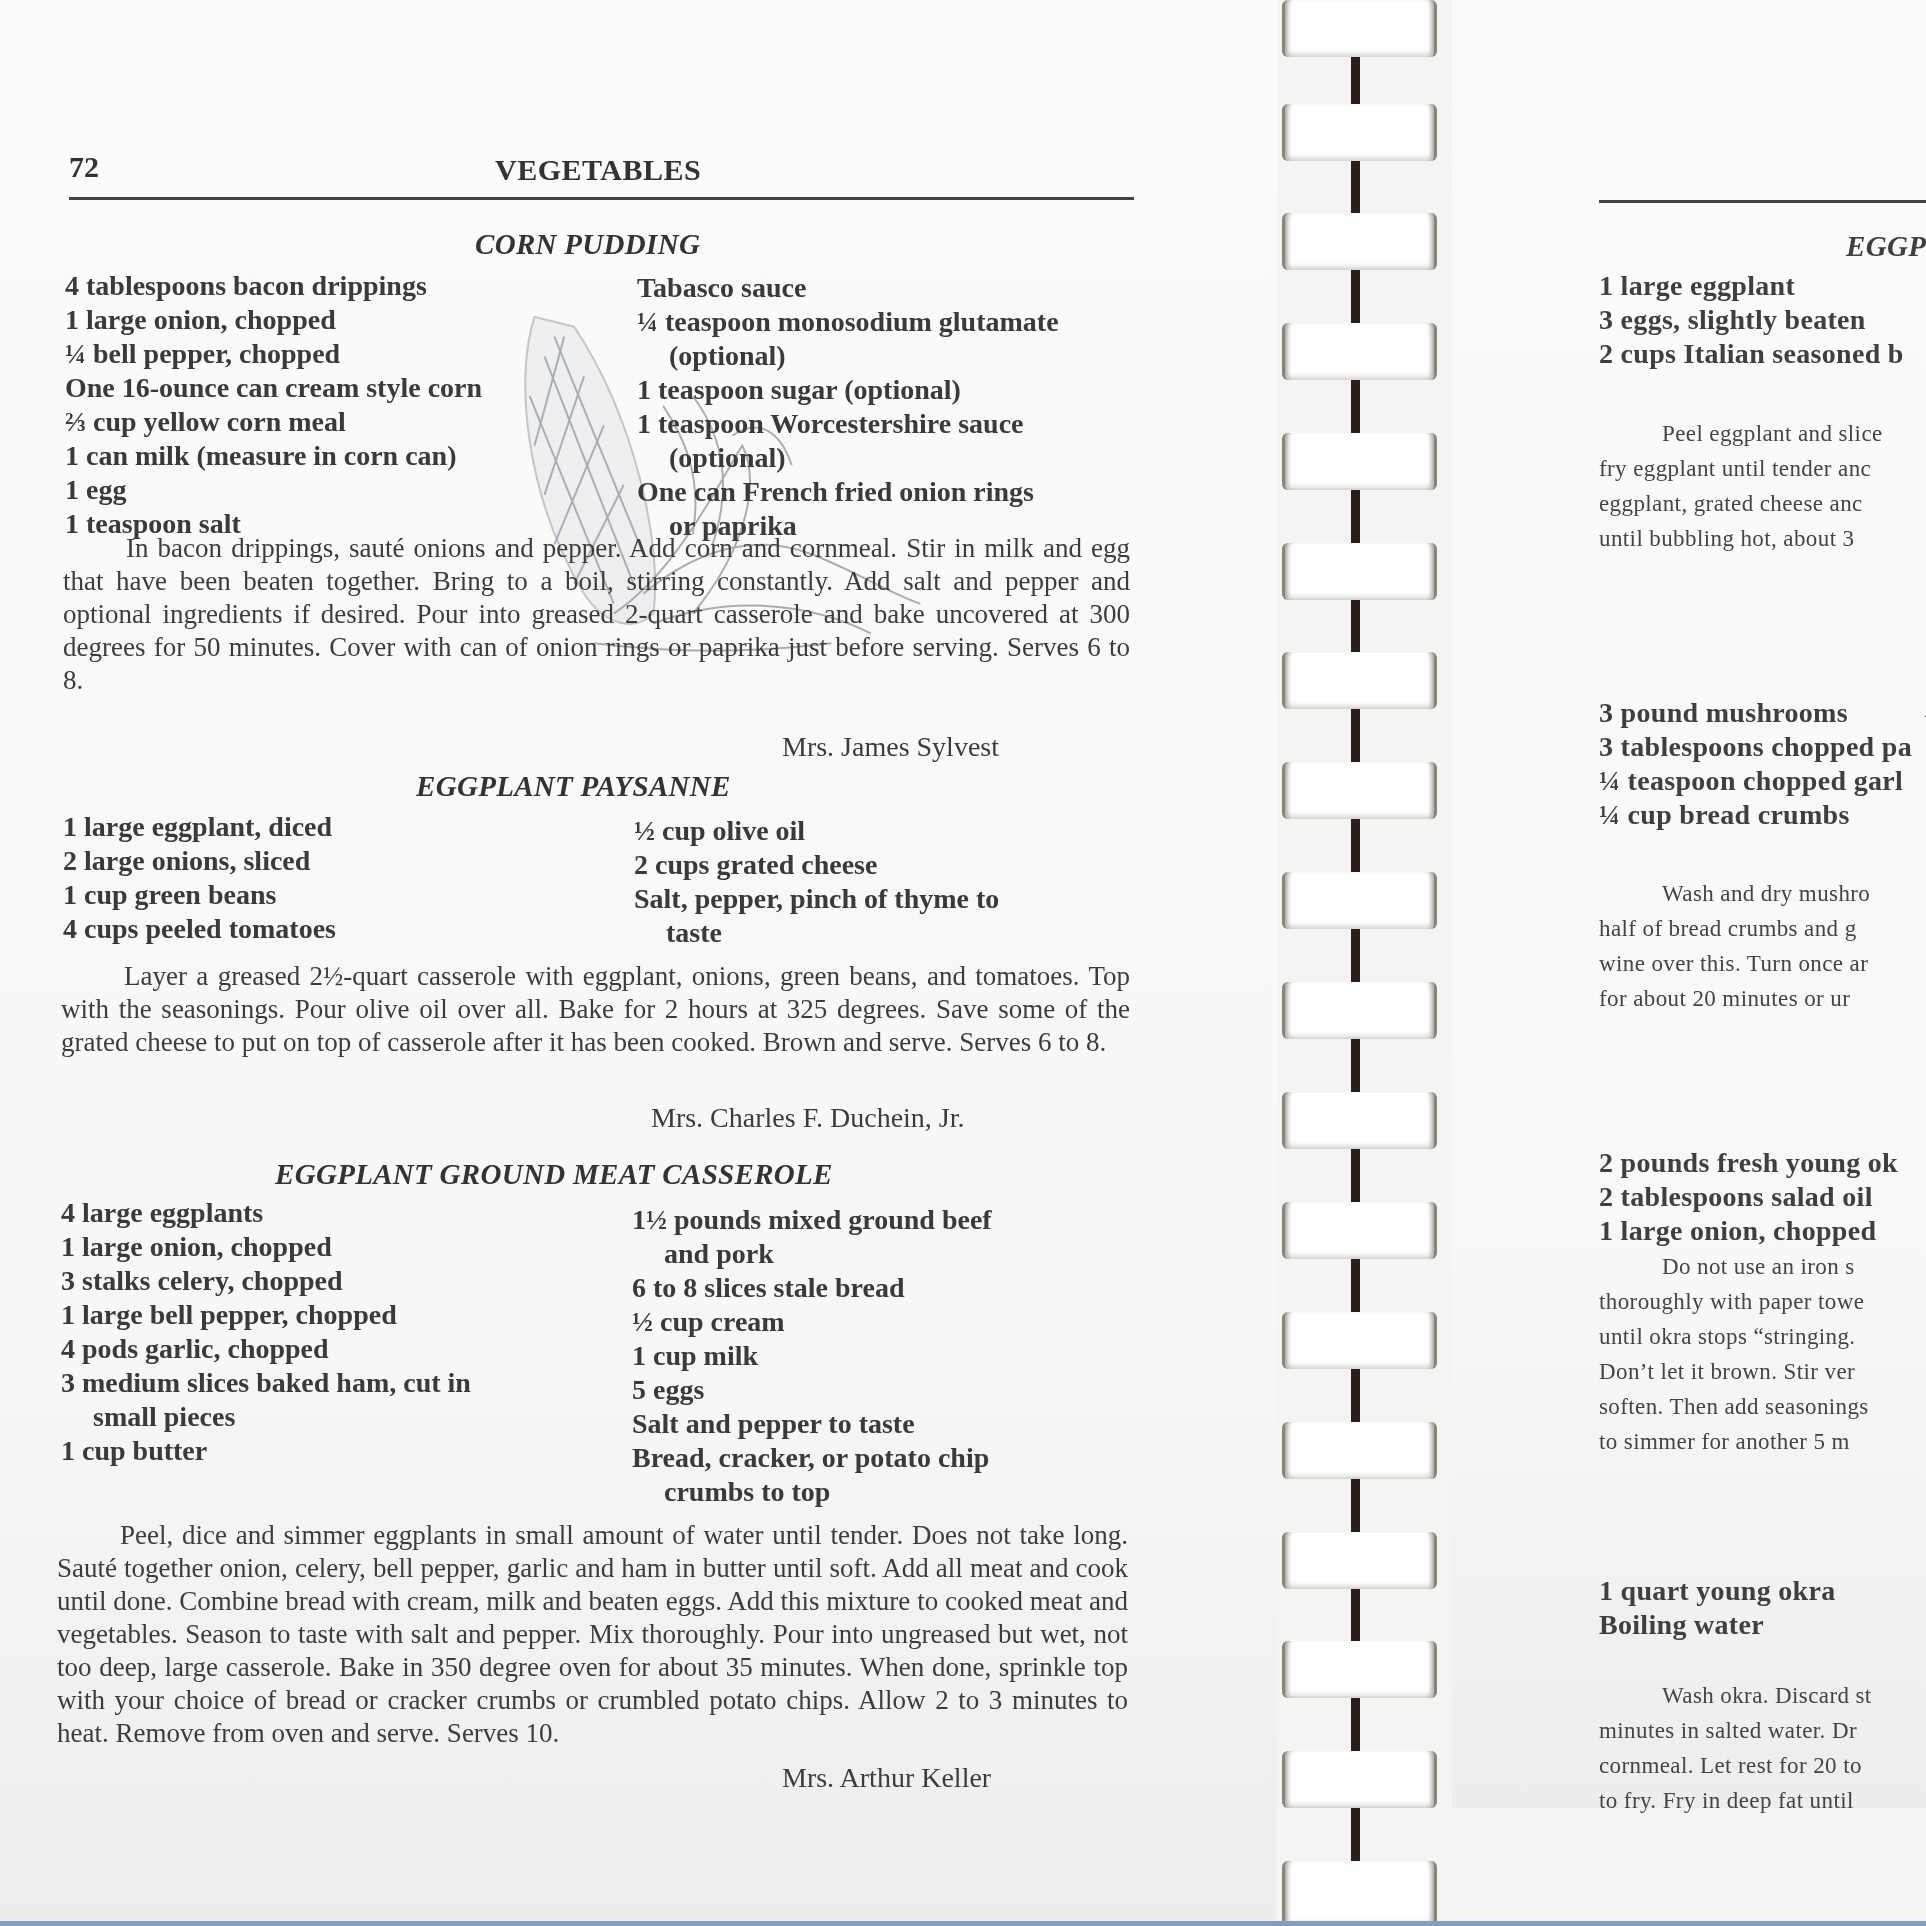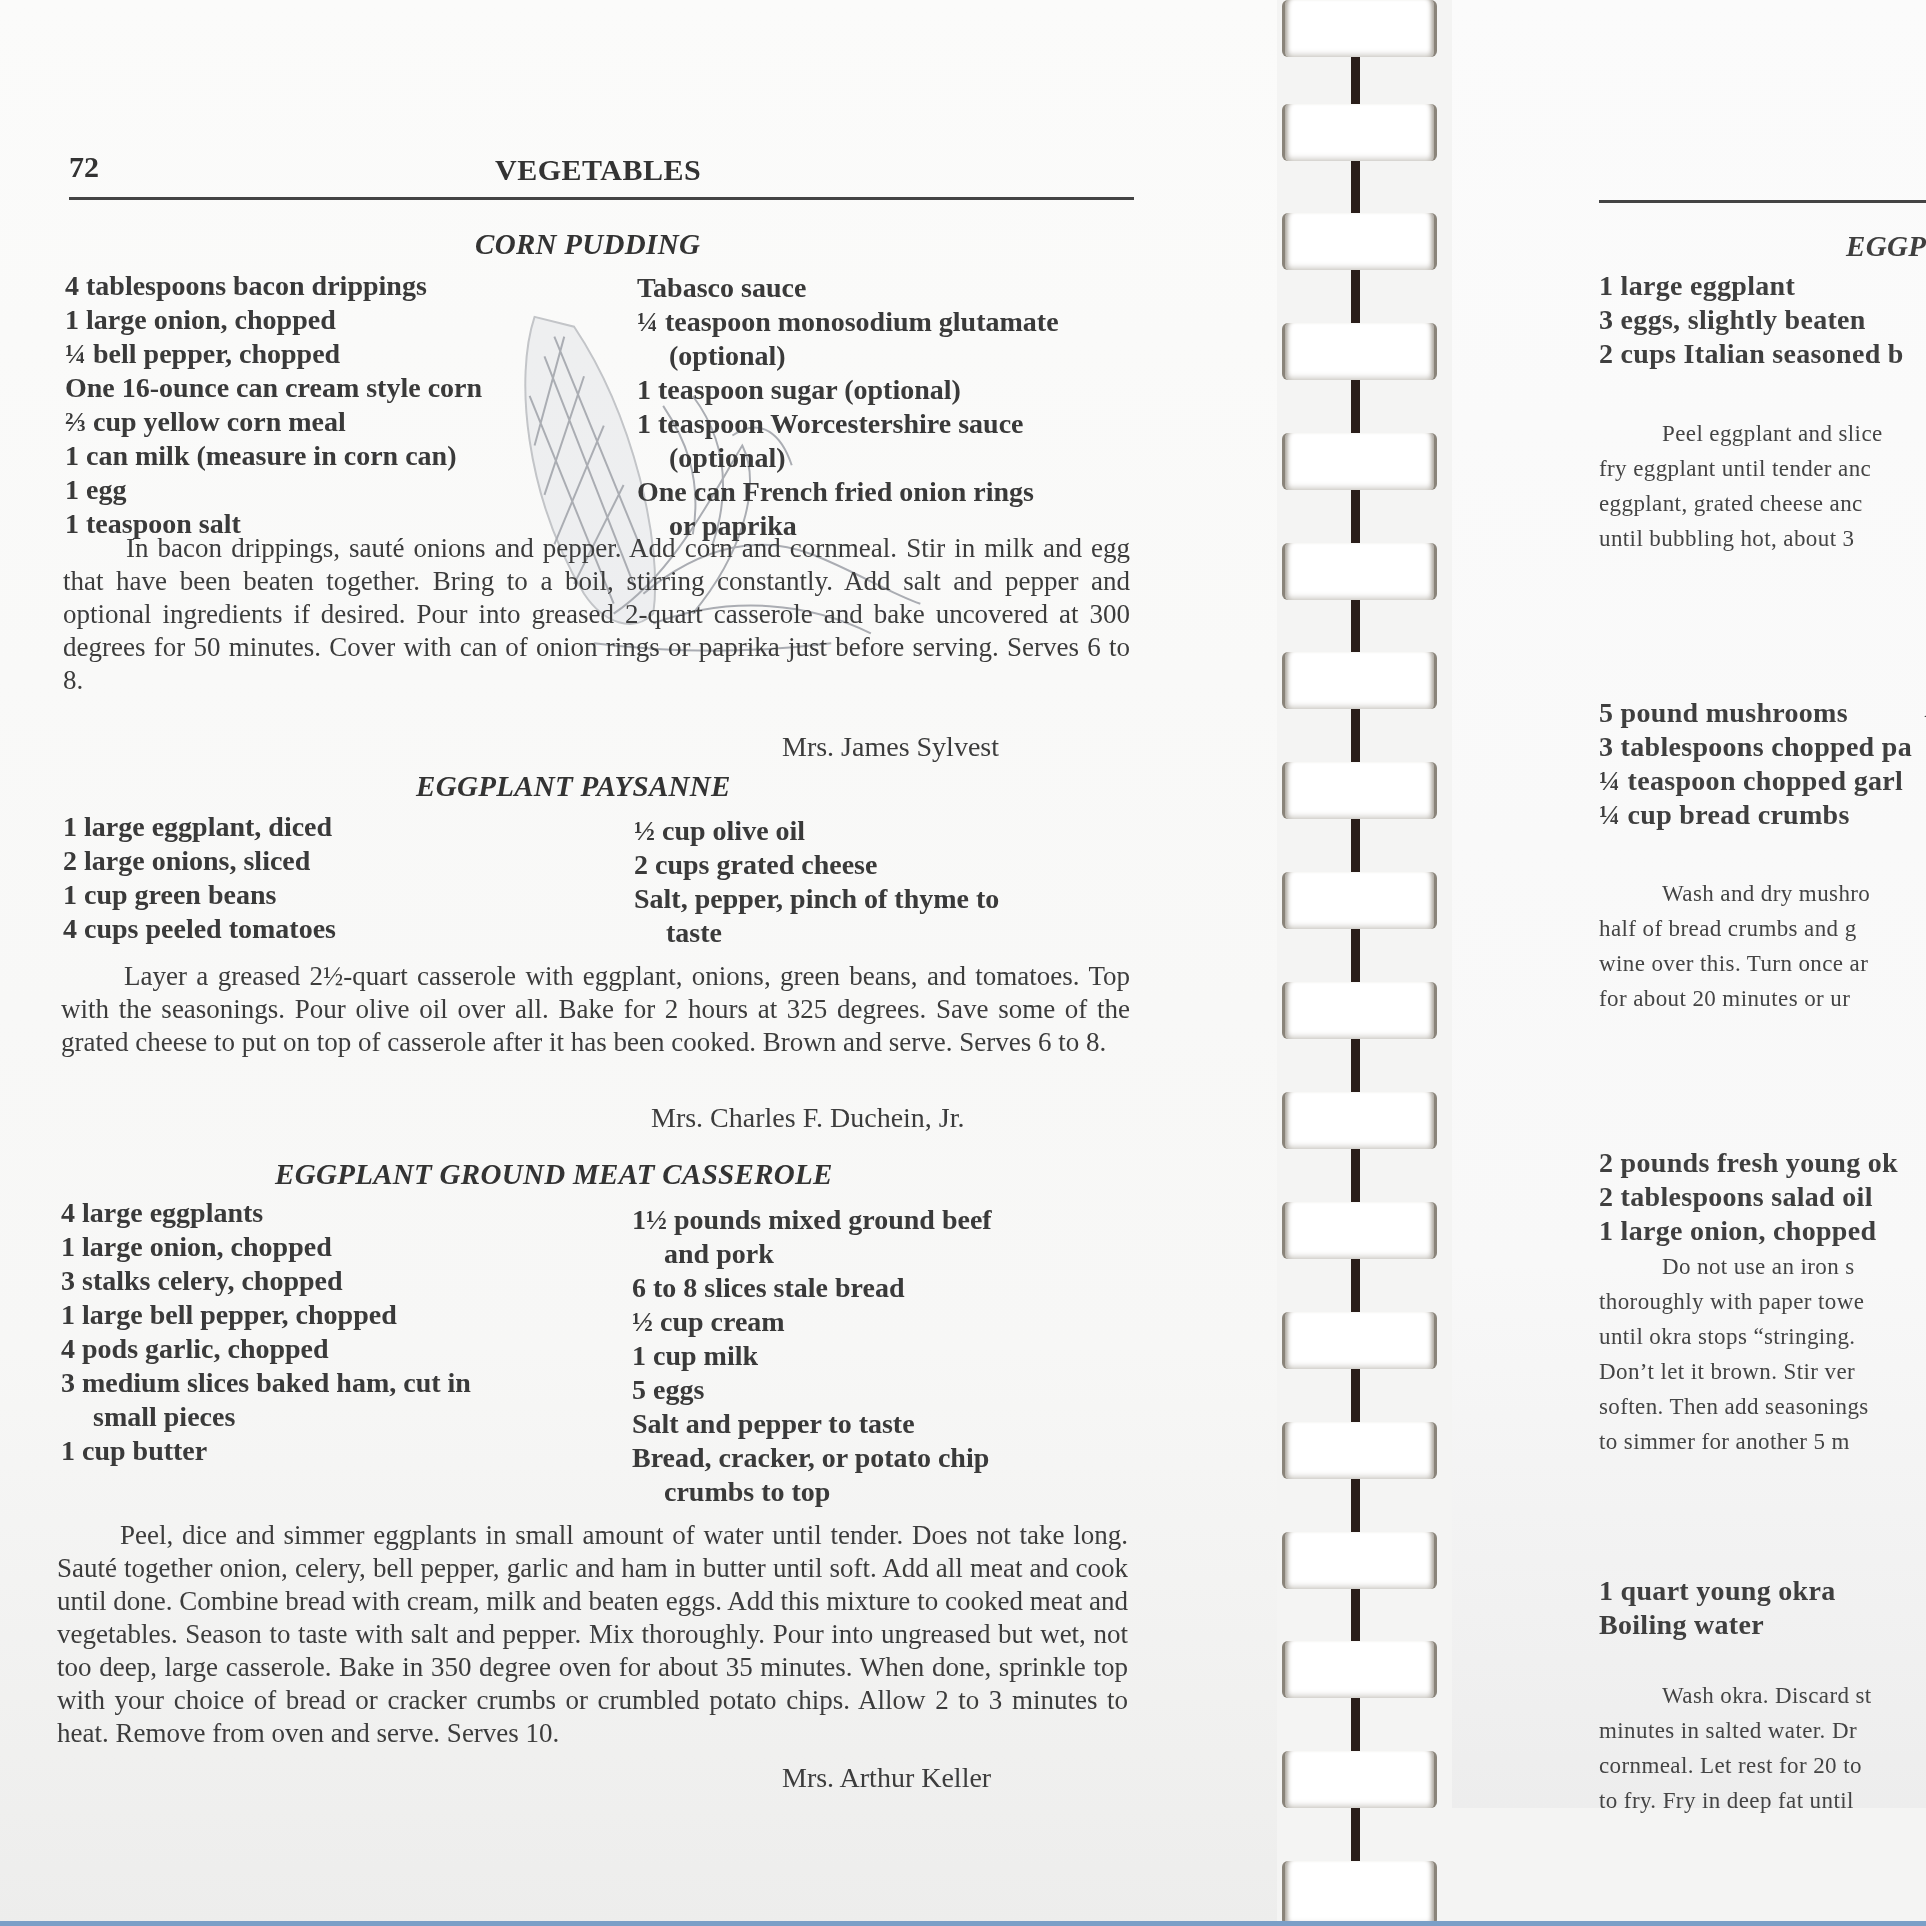--- a/index.html
+++ b/index.html
@@ -153,21 +153,21 @@
   </div>
   <div class="abs r-body" style="left:147px;top:416px;">
     <div style="padding-left:63px;">Peel eggplant and slice</div>
     <div>fry eggplant until tender anc</div>
     <div>eggplant, grated cheese anc</div>
     <div>until bubbling hot, about 3</div>
   </div>
 
   <div class="abs rtitle right-text" style="left:473px;top:691px;">M</div>
   <div class="abs" style="left:147px;top:696px;">
-    <div class="r-ing" style="margin-top:0;">5  pound mushrooms</div>
+    <div class="r-ing" style="margin-top:0;">3  pound mushrooms</div>
     <div class="r-ing">3  tablespoons chopped pa</div>
     <div class="r-ing">¼  teaspoon chopped garl</div>
     <div class="r-ing">¼  cup bread crumbs</div>
   </div>
   <div class="abs r-body" style="left:147px;top:876px;">
     <div style="padding-left:63px;">Wash and dry mushro</div>
     <div>half of bread crumbs and g</div>
     <div>wine over this. Turn once ar</div>
     <div>for about 20 minutes or ur</div>
   </div>

